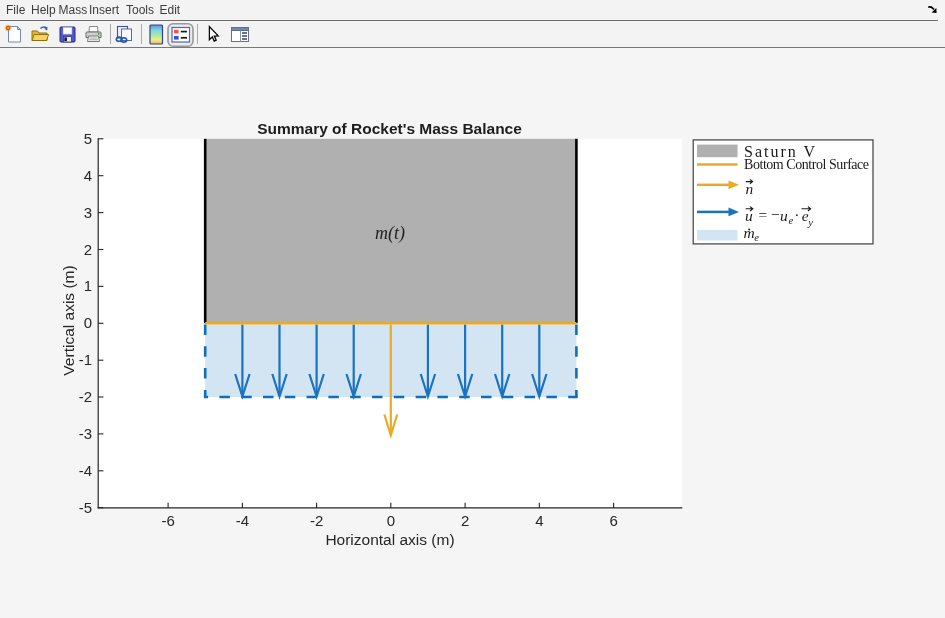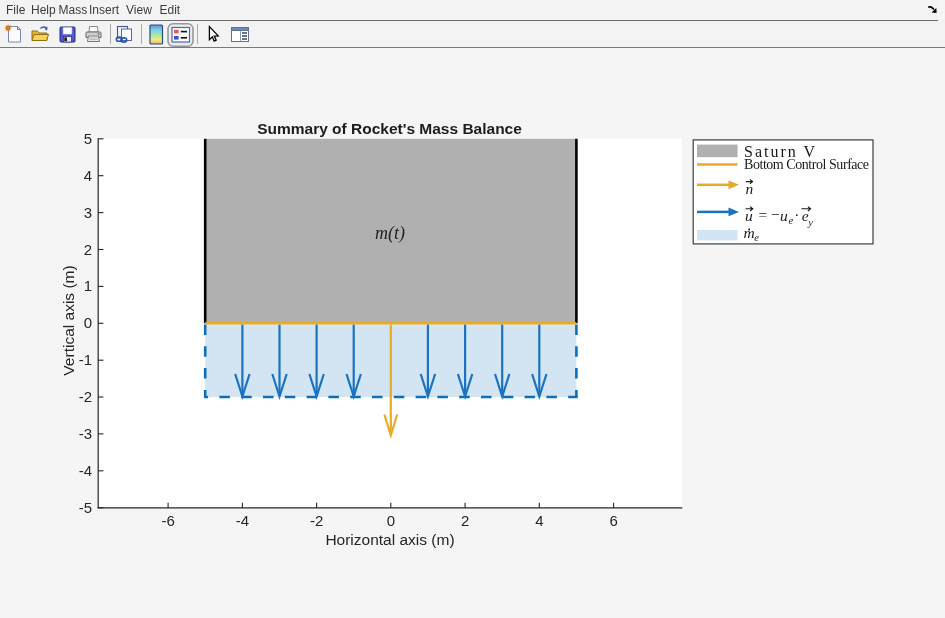--- a/index.html
+++ b/index.html
@@ -142,21 +142,21 @@
       <path d="M801.5,208.8 H810.4 M807.9,206.6 L810.6,208.8 L807.9,211.0"></path>
     </g>
     <circle cx="749.2" cy="229.5" r="1" fill="#1a1a1a"></circle>
   </g>
 </svg>
 <div id="menubar">
   <span style="left:6px">File</span>
   <span style="left:31px">Help</span>
   <span style="left:58.5px">Mass</span>
   <span style="left:89px">Insert</span>
-  <span style="left:126px">View</span>
+  <span style="left:126px">Tools</span>
   <span style="left:159.5px">Edit</span>
   <svg style="position:absolute;left:925px;top:5px" width="14" height="12" viewBox="0 0 14 12">
     <path d="M3.2,2.2 q2.6,-0.9 4.4,0.9 l1.4,1.4" stroke="#000" stroke-width="1.7" fill="none"></path>
     <polygon points="6.6,7.6 11.6,7.9 11.3,2.9" fill="#000"></polygon>
   </svg>
 </div>
 <div id="toolbar">
   <div class="sep" style="left:110px"></div>
   <div class="sep" style="left:141px"></div>
   <div class="sep" style="left:197px"></div>

